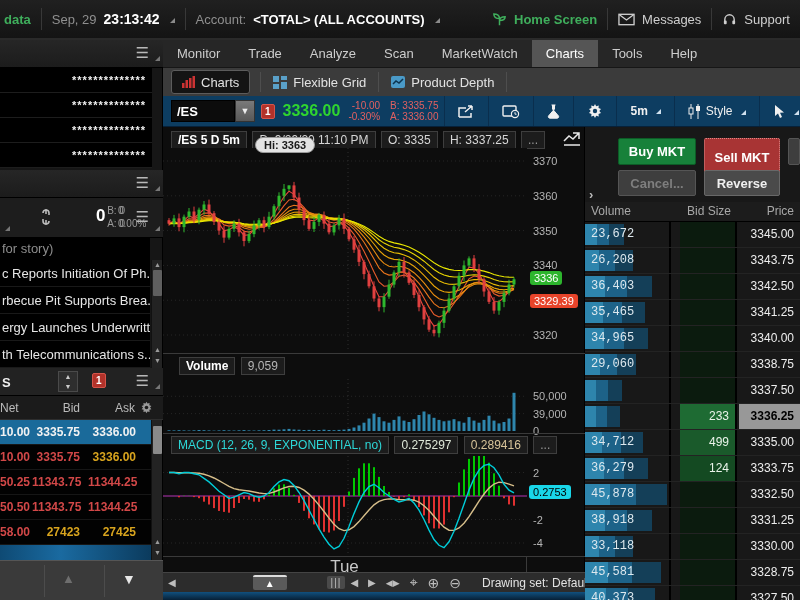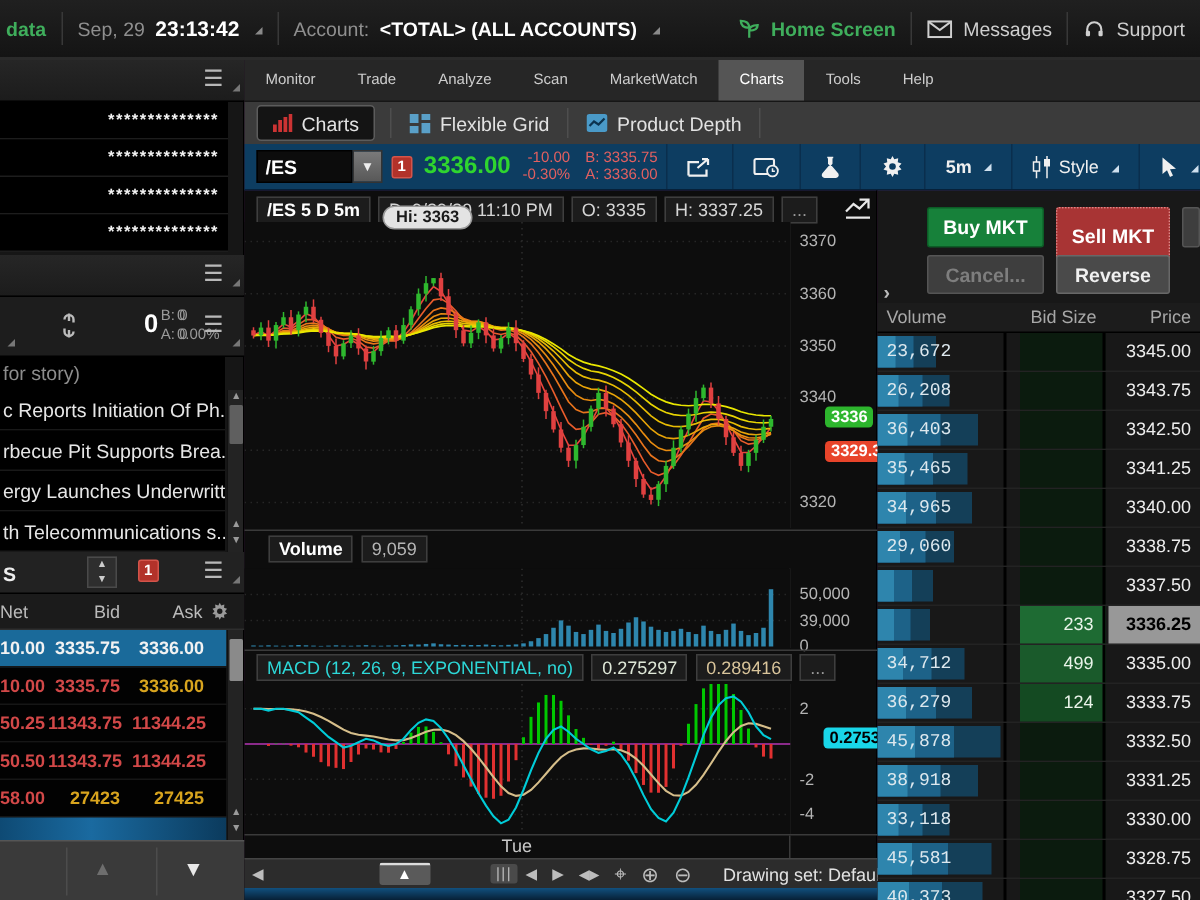--- a/index.html
+++ b/index.html
@@ -1,19 +1,19 @@
 <!DOCTYPE html>
 <html><head>
 <meta charset="utf-8">
 <style>
   * { margin:0; padding:0; box-sizing:border-box; }
   html,body { background:#000; }
   #root {
     position:relative; width:800px; height:600px; overflow:hidden;
-    background:#701a75; font-family:"Liberation Sans", sans-serif;
+    background:#14b8a6; font-family:"Liberation Sans", sans-serif;
     font-size:12px; color:#ddd; -webkit-font-smoothing:antialiased;
   }
   .abs { position:absolute; }
   .row { display:flex; align-items:center; }
 
   
   #topbar { left:0; top:0; width:800px; height:40px;
     background:linear-gradient(#202020,#141414); border-bottom:2px solid #2a2a2a;
     display:flex; align-items:center; }
   .tb-sep { width:1px; height:22px; background:#383838; margin:0 10px; }
@@ -40,21 +40,21 @@
   .wl-cell { position:absolute; font-size:12px; font-weight:bold; text-align:right; }
   .c-r { color:#d24848; } .c-a { color:#d8a41e; } .c-w { color:#f2f2f2; }
   #wl-rows .wl-row { position:absolute; left:0; width:152px; height:25px; background:#020202;
     border-bottom:1px solid #161616; }
   .flagbadge { background:#b2322a; border:1px solid #d4544a; border-radius:2px; color:#fff;
     font-weight:bold; font-size:10px; padding:0 3px; line-height:13px; }
 
   
   #maintabs { left:163px; top:40px; width:637px; height:28px; background:#262626;
     display:flex; align-items:stretch; border-bottom:1px solid #161616; }
-  .main-tab { display:flex; align-items:center; padding:0 14px; color:#cdcdcd; font-size:10px; cursor:default; }
+  .main-tab { display:flex; align-items:center; padding:0 14px; color:#cdcdcd; font-size:13px; cursor:default; }
   .main-tab.active { background:#555; color:#fff; }
   #subtabs { left:163px; top:68px; width:637px; height:28px; background:#3b3b3b;
     display:flex; align-items:center; }
   .subtab { display:flex; align-items:center; gap:6px; color:#e2e2e2; font-size:13px; padding:0 12px; height:28px; }
   .subtab.activepill { background:#141414; border:1px solid #5c5c5c; border-radius:3px;
     height:24px; margin-left:8px; padding:0 10px; }
   .subsep { width:1px; height:20px; background:#4e4e4e; }
 
   
   #charttoolbar { left:163px; top:96px; width:637px; height:31px; background:#0d3d61;
@@ -68,22 +68,22 @@
   .bigprice { color:#2fd52f; font-size:16px; font-weight:bold; margin:0 8px; flex:none; }
   .minirs { font-size:10px; color:#e36060; text-align:right; line-height:11px; flex:none; }
   .toolicon { color:#f0f0f0; flex:none; display:flex; align-items:center; gap:5px; font-size:12px; padding:0 7px; }
 
   
   #chartarea { left:163px; top:127px; width:422px; height:473px; background:#0d0d0d; border-right:1px solid #000; }
   .chip { display:inline-flex; align-items:center; background:#1c1c1c; border:1px solid #3e3e3e;
     padding:1px 6px; margin-right:2px; font-size:12px; color:#d6d6d6; height:18px; white-space:nowrap; }
   .chip.b { font-weight:bold; color:#fff; }
   .axislabel { position:absolute; color:#b4b4b4; font-size:11px; }
-  .pricebadge { position:absolute; color:#fff; font-size:11px; font-weight:bold;
-    border-radius:3px; padding:1px 4px;margin-left:20px; }
+  .pricebadge { position:absolute; color:#fff; font-size:11px; font-weight:normal;
+    border-radius:3px; padding:1px 4px; }
   .tooltip-hi { position:absolute; background:#e3e3e3; color:#1a1a1a; font-size:11px; font-weight:bold;
     border-radius:8px; padding:1px 8px; border:1px solid #999; }
   .panelborder { position:absolute; left:0; width:422px; height:1px; background:#3a3a3a; }
 
   
   #bottombar { left:163px; top:572px; width:422px; height:20px; background:#2c2c2c;
     display:flex; align-items:center; color:#cfcfcf; border-top:1px solid #444; }
   .bb { font-size:10px; color:#bdbdbd; padding:0 5px; flex:none; }
   #bluefoot { left:163px; top:592px; width:422px; height:8px;
     background:linear-gradient(#11507e,#072036); }
@@ -730,21 +730,21 @@
           <rect x="330" y="17.3" width="2" height="22.7" fill="#00c800"></rect>
           <rect x="335" y="29.7" width="2" height="10.3" fill="#00c800"></rect>
           <rect x="340" y="40.0" width="2" height="2.3" fill="#e03030"></rect>
           <rect x="345" y="40.0" width="2" height="8.4" fill="#e03030"></rect>
           <rect x="350" y="40.0" width="2" height="9.7" fill="#e03030"></rect>
           <polyline points="6,16.5 11,16.5 16,16.7 21,16.7 26,16.7 31,16.9 36,17.3 41,18.3 46,19.8 51,22.0 56,24.6 61,27.5 66,30.4 71,32.6 76,33.8 81,34.4 86,35.0 91,36.0 96,37.0 101,37.6 106,37.4 111,36.0 116,34.0 121,31.9 126,30.5 131,30.3 136,31.5 141,34.1 146,38.1 151,43.2 156,49.1 161,55.5 166,62.1 171,68.2 176,72.7 181,74.6 186,73.8 191,70.6 196,65.6 201,59.8 206,54.0 211,48.8 216,45.4 221,43.6 226,42.9 231,43.0 236,43.6 241,43.8 246,43.5 251,44.2 256,46.2 261,49.7 266,54.5 271,60.3 276,66.1 281,71.2 286,74.2 291,74.4 296,72.0 301,67.2 306,60.6 311,53.0 316,45.2 321,38.0 326,32.1 331,28.0 336,26.2 341,26.6 346,28.1 351,29.8" fill="none" stroke="#d6be8a" stroke-width="1.4"></polyline>
           <polyline points="6,16.5 11,16.5 16,17.7 21,16.5 26,16.5 31,17.7 36,18.8 41,22.4 46,25.9 51,30.6 56,35.3 61,38.8 66,42.4 71,41.2 76,38.8 81,36.5 86,37.6 91,40.0 96,41.2 101,40.0 106,36.5 111,30.6 116,25.9 121,23.6 126,24.7 131,29.4 136,36.5 141,44.7 146,54.1 151,63.5 156,72.9 161,81.1 166,88.2 171,92.9 176,90.5 181,82.3 186,70.5 191,57.6 196,45.9 201,36.5 206,30.6 211,28.3 216,31.8 221,36.5 226,40.0 231,43.5 236,45.9 241,44.7 246,42.4 251,47.0 256,54.1 261,63.5 266,74.1 271,83.5 276,89.3 281,91.7 286,85.8 291,75.3 296,62.3 301,48.2 306,34.1 311,22.4 316,14.1 321,9.4 326,8.3 331,11.8 336,18.8 341,28.3 346,34.1 351,36.8" fill="none" stroke="#00ccd8" stroke-width="1.4"></polyline>
         </svg></div>
 
     <div class="panelborder" style="top:429px"></div>
-    <div class="abs" style="left:0;top:430px;width:364px;height:16px;text-align:center;color:#c8c8c8;font-size:12px;border-right:1px solid #3a3a3a">Tue</div>
+    <div class="abs" style="left:0;top:430px;width:364px;height:16px;text-align:center;color:#c8c8c8;font-size:17px;border-right:1px solid #3a3a3a">Tue</div>
   </div>
 
   <div id="bottombar" class="abs">
     <span class="bb">◀</span>
     <span class="bb" style="margin-left:72px;background:#5a5a5a;border-radius:2px;padding:1px 12px;color:#fff;border-top:2px solid #ddd">▲</span>
     <span class="bb" style="margin-left:40px;background:#4a4a4a;border-radius:2px;letter-spacing:1px;padding:1px 4px">|||</span>
     <span class="bb">◀</span>
     <span class="bb">▶</span>
     <span class="bb" style="font-size:9px">◀▶</span>
     <span class="bb" style="font-size:14px">⌖</span>

